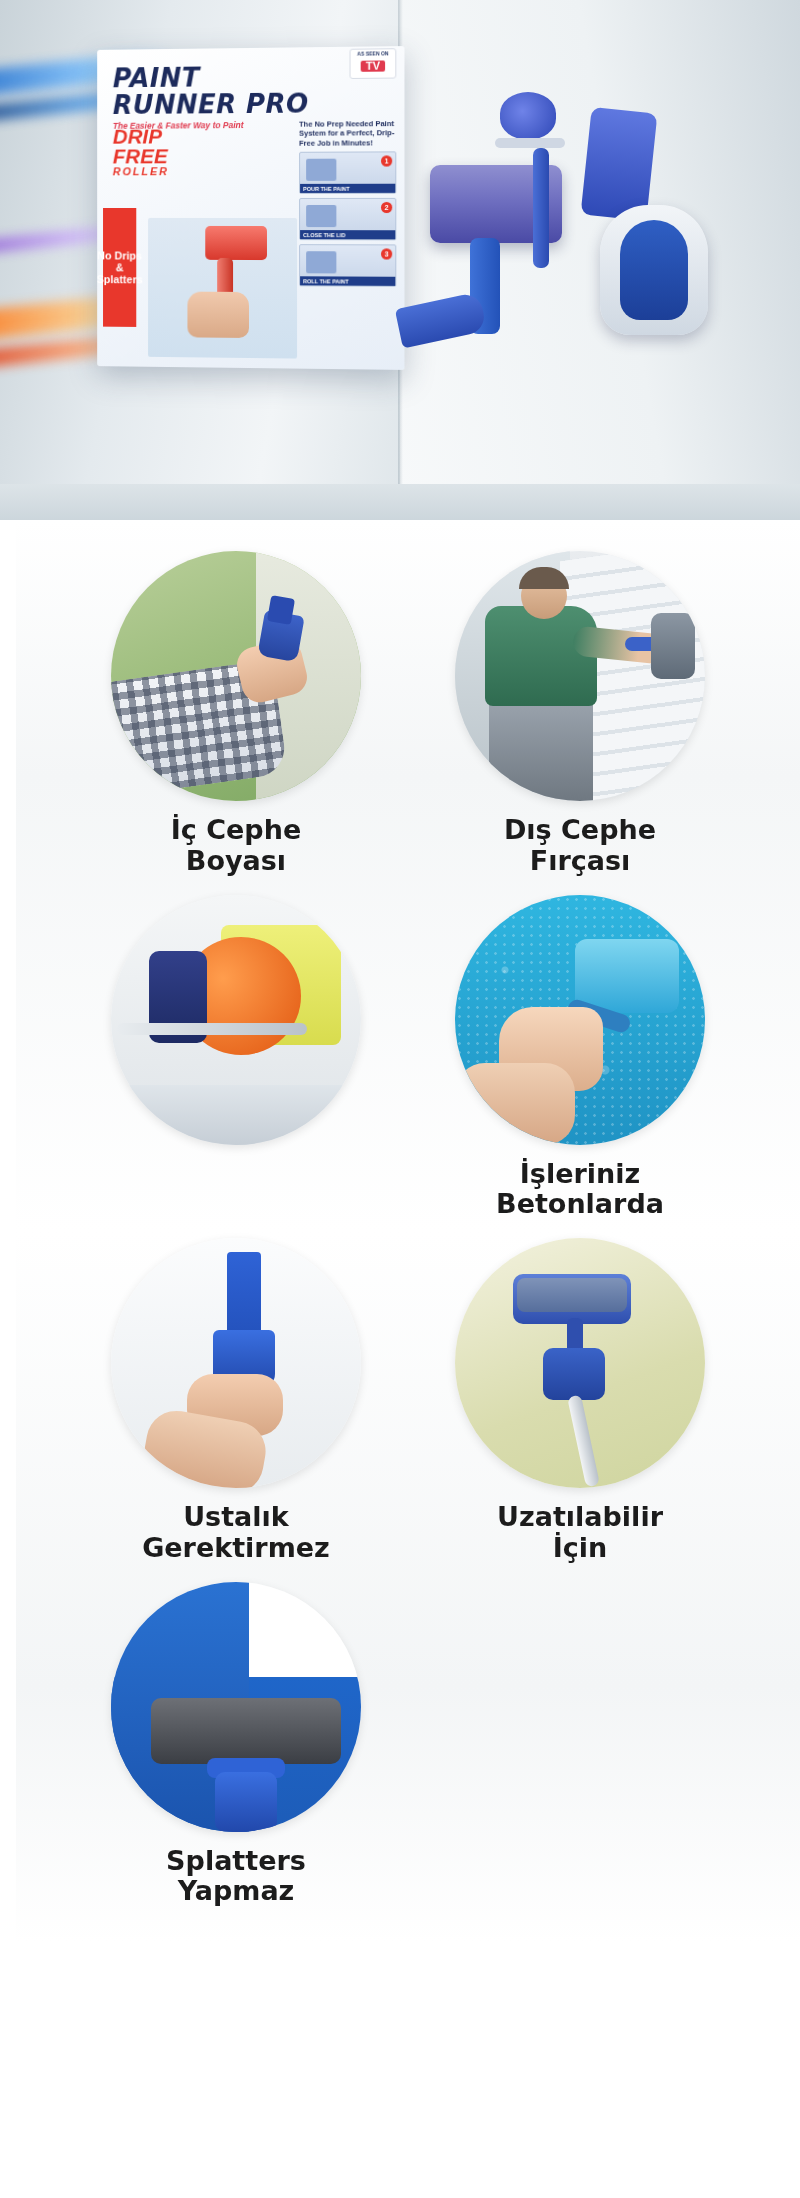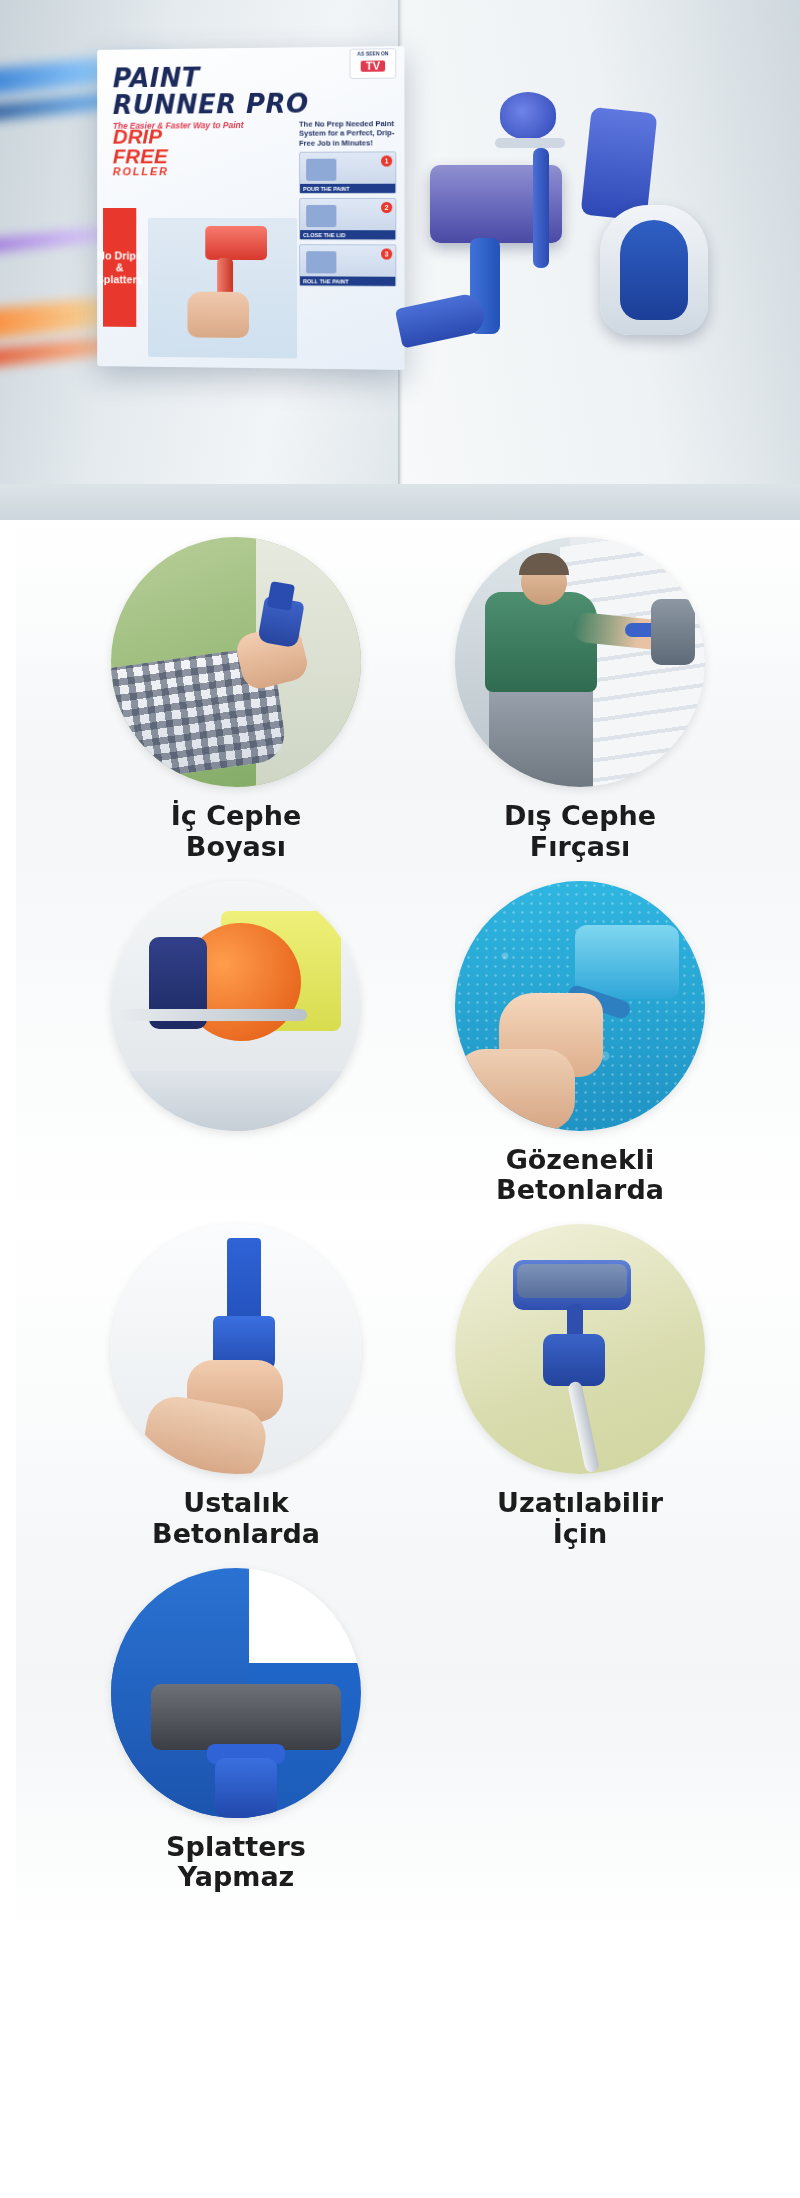--- a/index.html
+++ b/index.html
@@ -238,21 +238,21 @@
     left: 398px; top: 300px; width: 86px; height: 40px;
     background: linear-gradient(180deg,#4a6fd6,#2a4ab0);
     border-radius: 6px 18px 18px 6px;
     transform: rotate(-12deg);
   }
 
   
   .features {
     position: relative;
     background: linear-gradient(180deg,#ffffff 0%, #f4f6f7 18%, #ffffff 50%, #f3f5f6 82%, #ffffff 100%);
-    padding: 17px 0 36px 0;
+    padding: 31px 0 36px 0;
     margin-left: 16px;
   }
   .feature-grid {
     display: grid;
     grid-template-columns: 1fr 1fr;
     row-gap: 18px;
     column-gap: 0;
     padding: 0 48px;
   }
   .feature {
@@ -490,34 +490,34 @@
 
       <div class="feature">
         <div class="circle c5">
           <div class="bg"></div>
             <div class="texture"></div>
           <div class="roller"></div>
             <div class="stem"></div>
             <div class="hand"></div>
             <div class="arm"></div>
         </div>
-        <div class="caption">Gözenekli
+        <div class="caption">İşleriniz
 Betonlarda</div>
       </div>
 
       <div class="feature">
         <div class="circle c6">
           <div class="bg"></div>
             <div class="stroke"></div>
             <div class="pad"></div>
           <div class="hand"></div>
             <div class="arm"></div>
         </div>
         <div class="caption">Ustalık
-Betonlarda</div>
+Gerektirmez</div>
       </div>
 
       <div class="feature">
         <div class="circle c7">
           <div class="bg"></div>
             <div class="roller"></div>
             <div class="nap"></div>
           <div class="frame"></div>
             <div class="body"></div>
             <div class="pole"></div>

